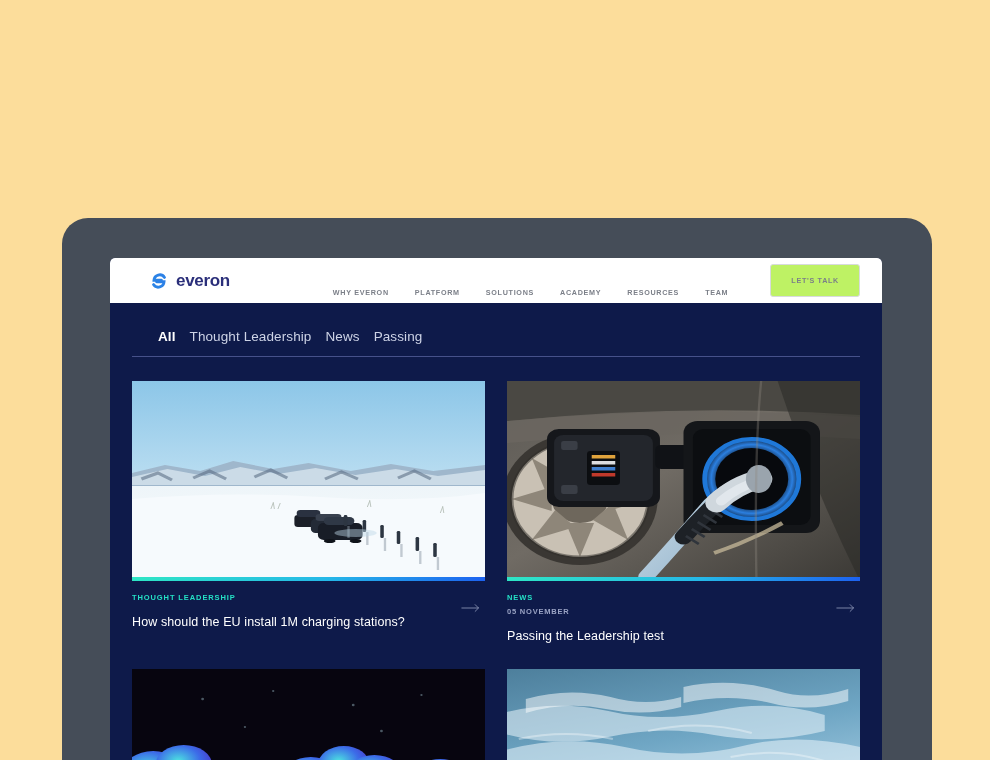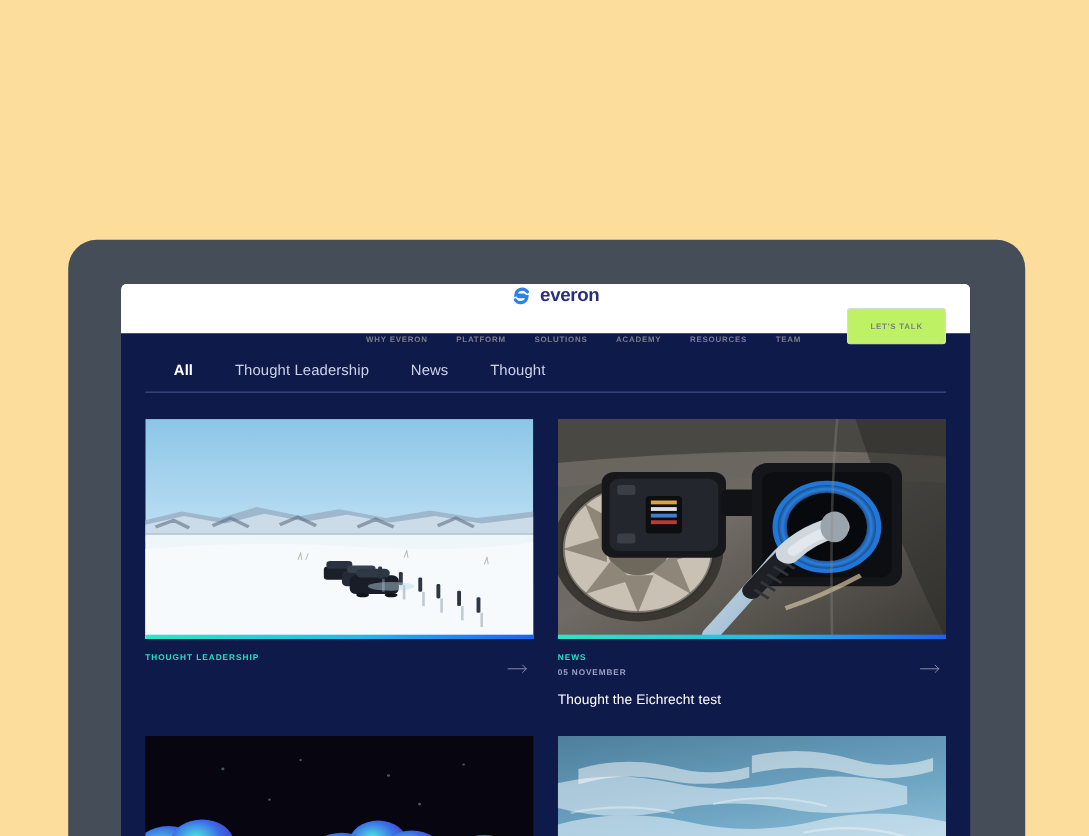--- a/index.html
+++ b/index.html
@@ -40,21 +40,20 @@
   }
 
   
   .site-header {
     height: 45px;
     background: #ffffff;
     display: flex;
     align-items: center;
     padding: 0 22px 0 38px;
     border-radius: 4px 4px 0 0;
-    flex-direction: column;
   }
 
   .logo {
     display: flex;
     align-items: center;
     gap: 6px;
     flex: 0 0 auto;
   }
   .logo-mark { width: 22px; height: 22px; display: block; }
   .logo-word {
@@ -90,21 +89,21 @@
     color: #7b7f88;
     text-transform: uppercase;
     background: #bef264;
     white-space: nowrap;
     cursor: pointer;
   }
 
   .tabs {
     display: flex;
     align-items: flex-end;
-    gap: 38px;
+    gap: 14px;
     padding: 26px 26px 0 26px;
     border-bottom: 1px solid #46518a;
     padding-bottom: 12px;
     margin: 0 22px;
   }
   .tab {
     font-size: 13.5px;
     color: #cdd3e6;
     white-space: nowrap;
     cursor: pointer;
@@ -206,21 +205,21 @@
         <span class="nav-item">TEAM</span>
         <button class="cta-button">LET'S TALK</button>
       </nav>
 
     </div>
 
     <div class="tabs">
       <span class="tab active">All</span>
       <span class="tab">Thought Leadership</span>
       <span class="tab">News</span>
-      <span class="tab">Thought</span>
+      <span class="tab">Passing</span>
     </div>
 
     <div class="card-grid">
 
       <div class="card">
         <div class="card-media">
           <svg viewBox="0 0 300 200" preserveAspectRatio="none">
             <defs>
               <linearGradient id="sky1" x1="0" y1="0" x2="0" y2="1">
                 <stop offset="0%" stop-color="#8cc6e8"></stop>
@@ -268,20 +267,21 @@
               <path d="M118 128 l2 -6 M121 128 l-1 -7 M124 128 l2 -6"></path>
               <path d="M200 126 l2 -6 M203 126 l-1 -7"></path>
               <path d="M262 132 l2 -6 M265 132 l-1 -7"></path>
             </g>
             <ellipse cx="190" cy="152" rx="18" ry="4" fill="#bcd7e6" opacity="0.45"></ellipse>
           </svg>
           <div class="media-accent"></div>
         </div>
         <div class="card-meta">
           <div class="card-category">THOUGHT LEADERSHIP</div>
+          <div class="card-title">How should the EU install 1M charging stations?</div>
           <span class="card-arrow">
             <svg viewBox="0 0 24 10" fill="none">
               <path d="M1 5h20M17 1l4 4-4 4" stroke="currentColor" stroke-width="1" stroke-linecap="round" stroke-linejoin="round"></path>
             </svg>
           </span>
         </div>
       </div>
 
       <div class="card">
         <div class="card-media">
@@ -352,21 +352,21 @@
               <ellipse cx="214" cy="98" rx="11" ry="14" fill="#9aa4ad"></ellipse>
             </g>
             <path d="M176 172 q30 -12 58 -30" stroke="#c7b99a" stroke-width="4" fill="none" opacity="0.75"></path>
             <path d="M216 0 q-6 70 -4 200" stroke="#8e8a82" stroke-width="2" fill="none" opacity="0.35"></path>
           </svg>
           <div class="media-accent"></div>
         </div>
         <div class="card-meta">
           <div class="card-category">NEWS</div>
           <div class="card-date">05 NOVEMBER</div>
-          <div class="card-title">Thought the Eichrecht test</div>
+          <div class="card-title">Passing the Leadership test</div>
           <span class="card-arrow">
             <svg viewBox="0 0 24 10" fill="none">
               <path d="M1 5h20M17 1l4 4-4 4" stroke="currentColor" stroke-width="1" stroke-linecap="round" stroke-linejoin="round"></path>
             </svg>
           </span>
         </div>
       </div>
     </div>
 
     <div class="card-grid row-2">

